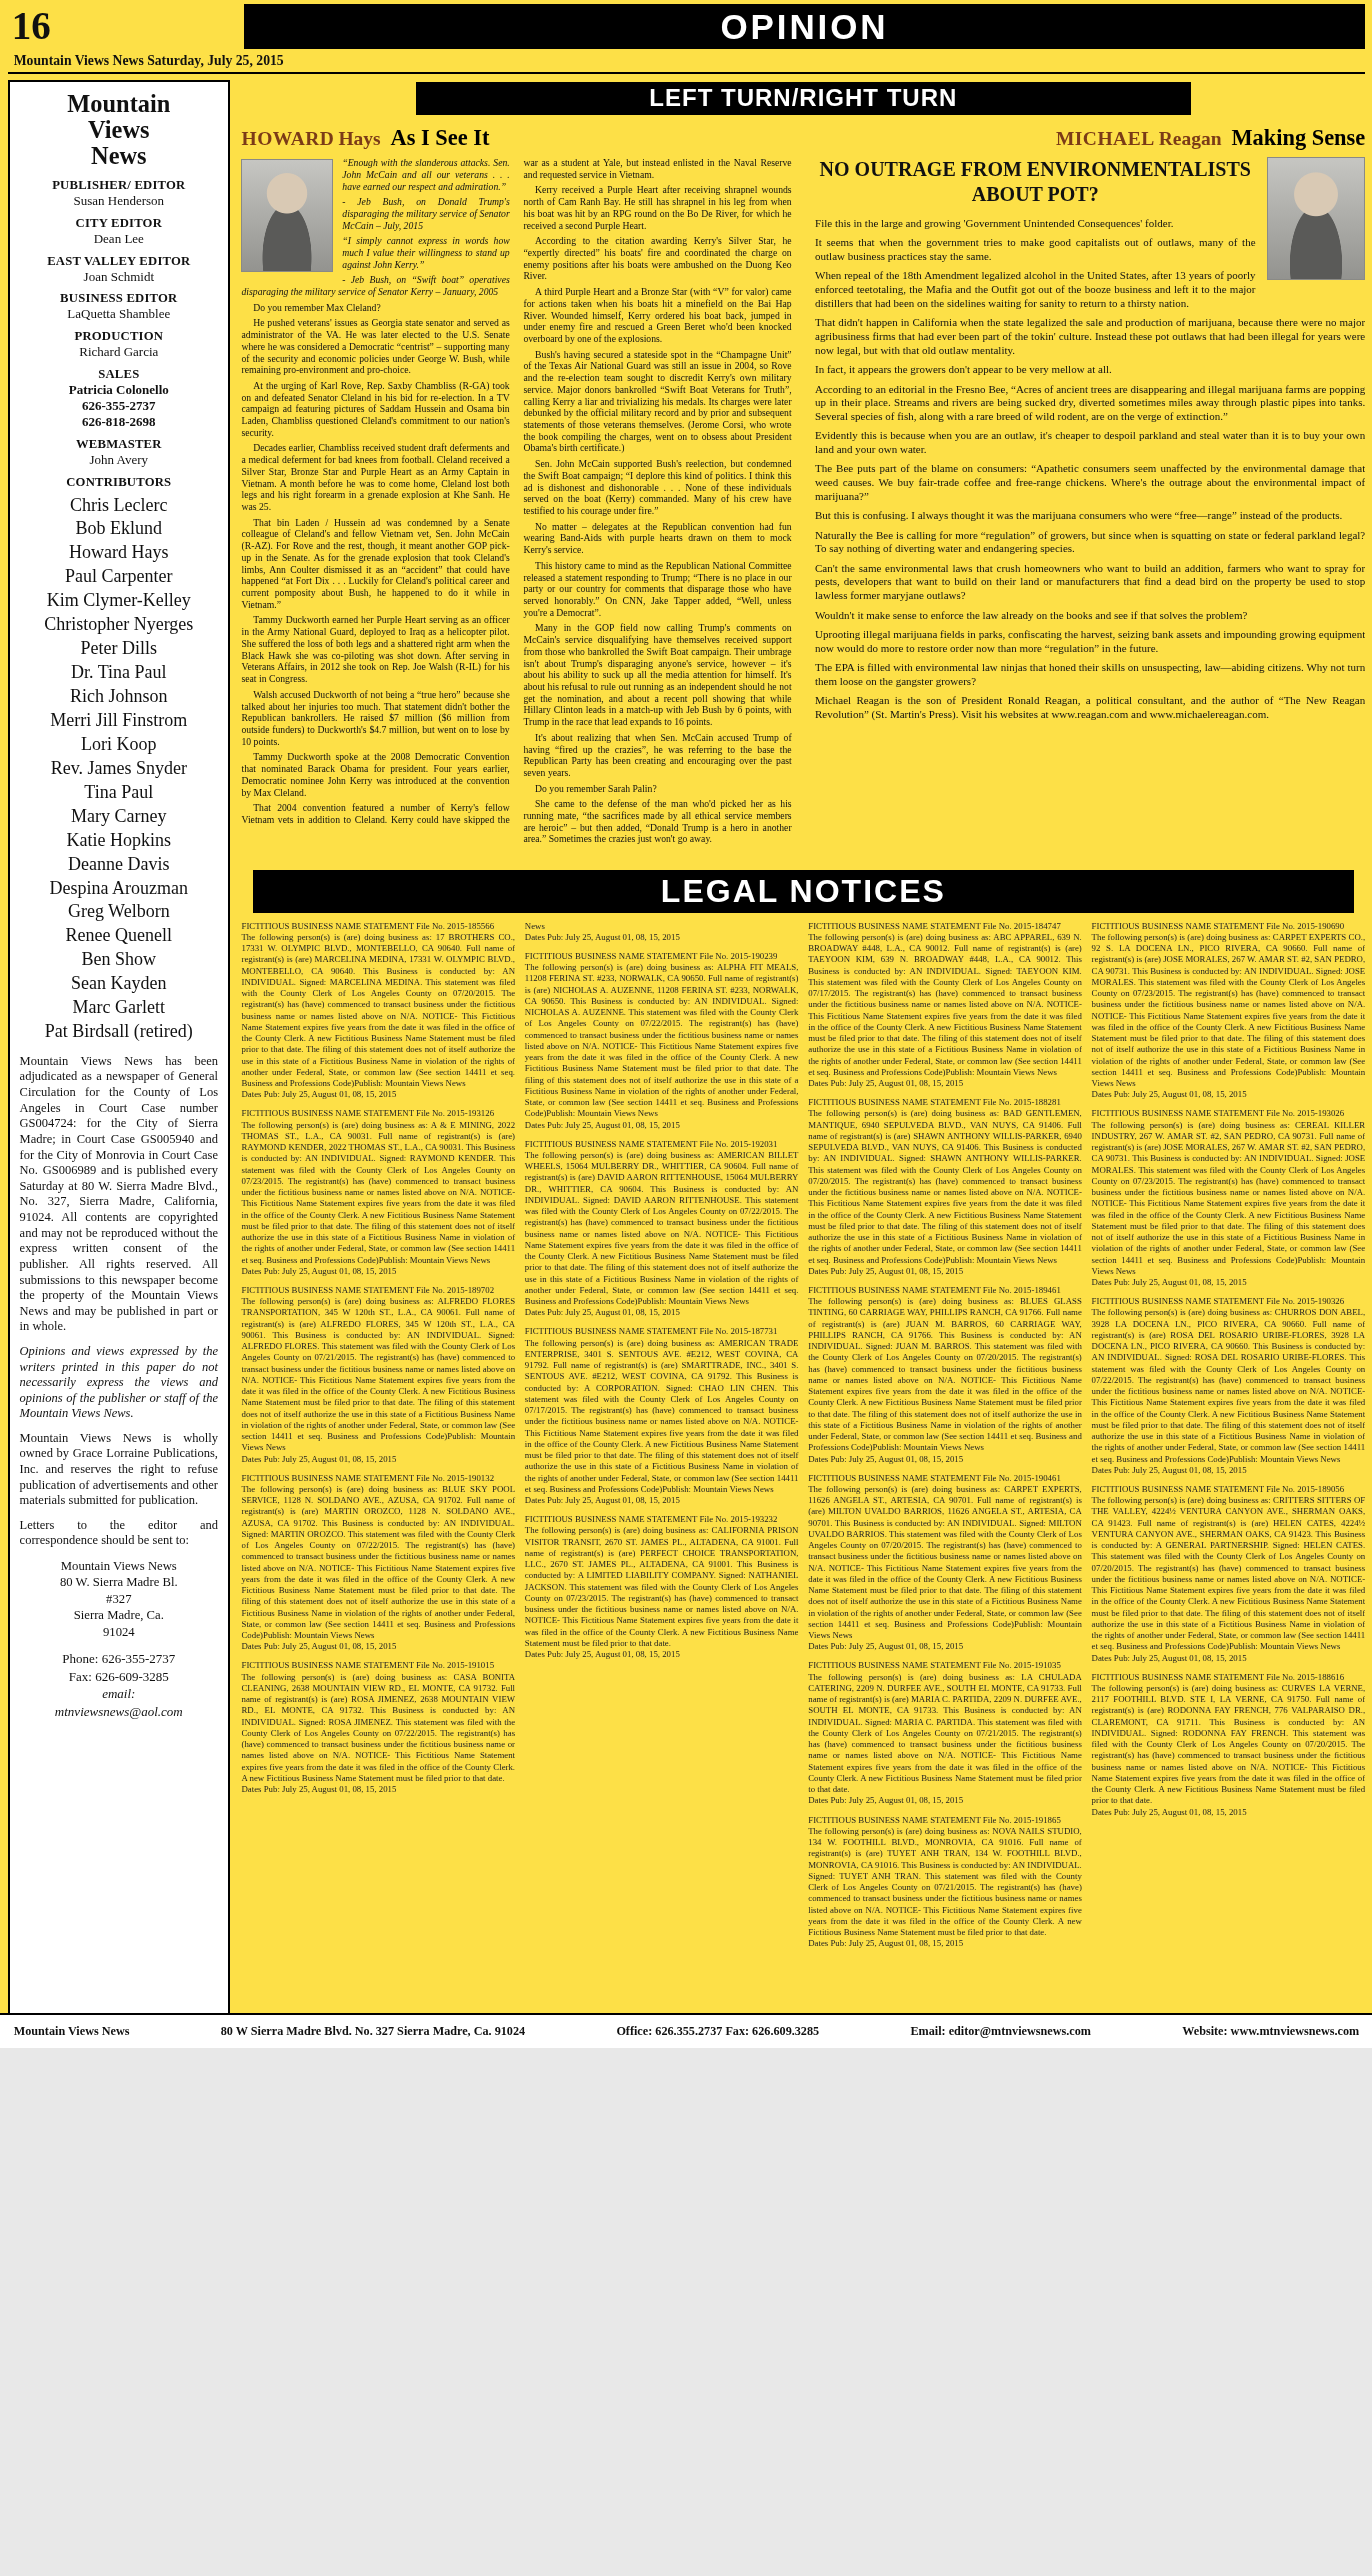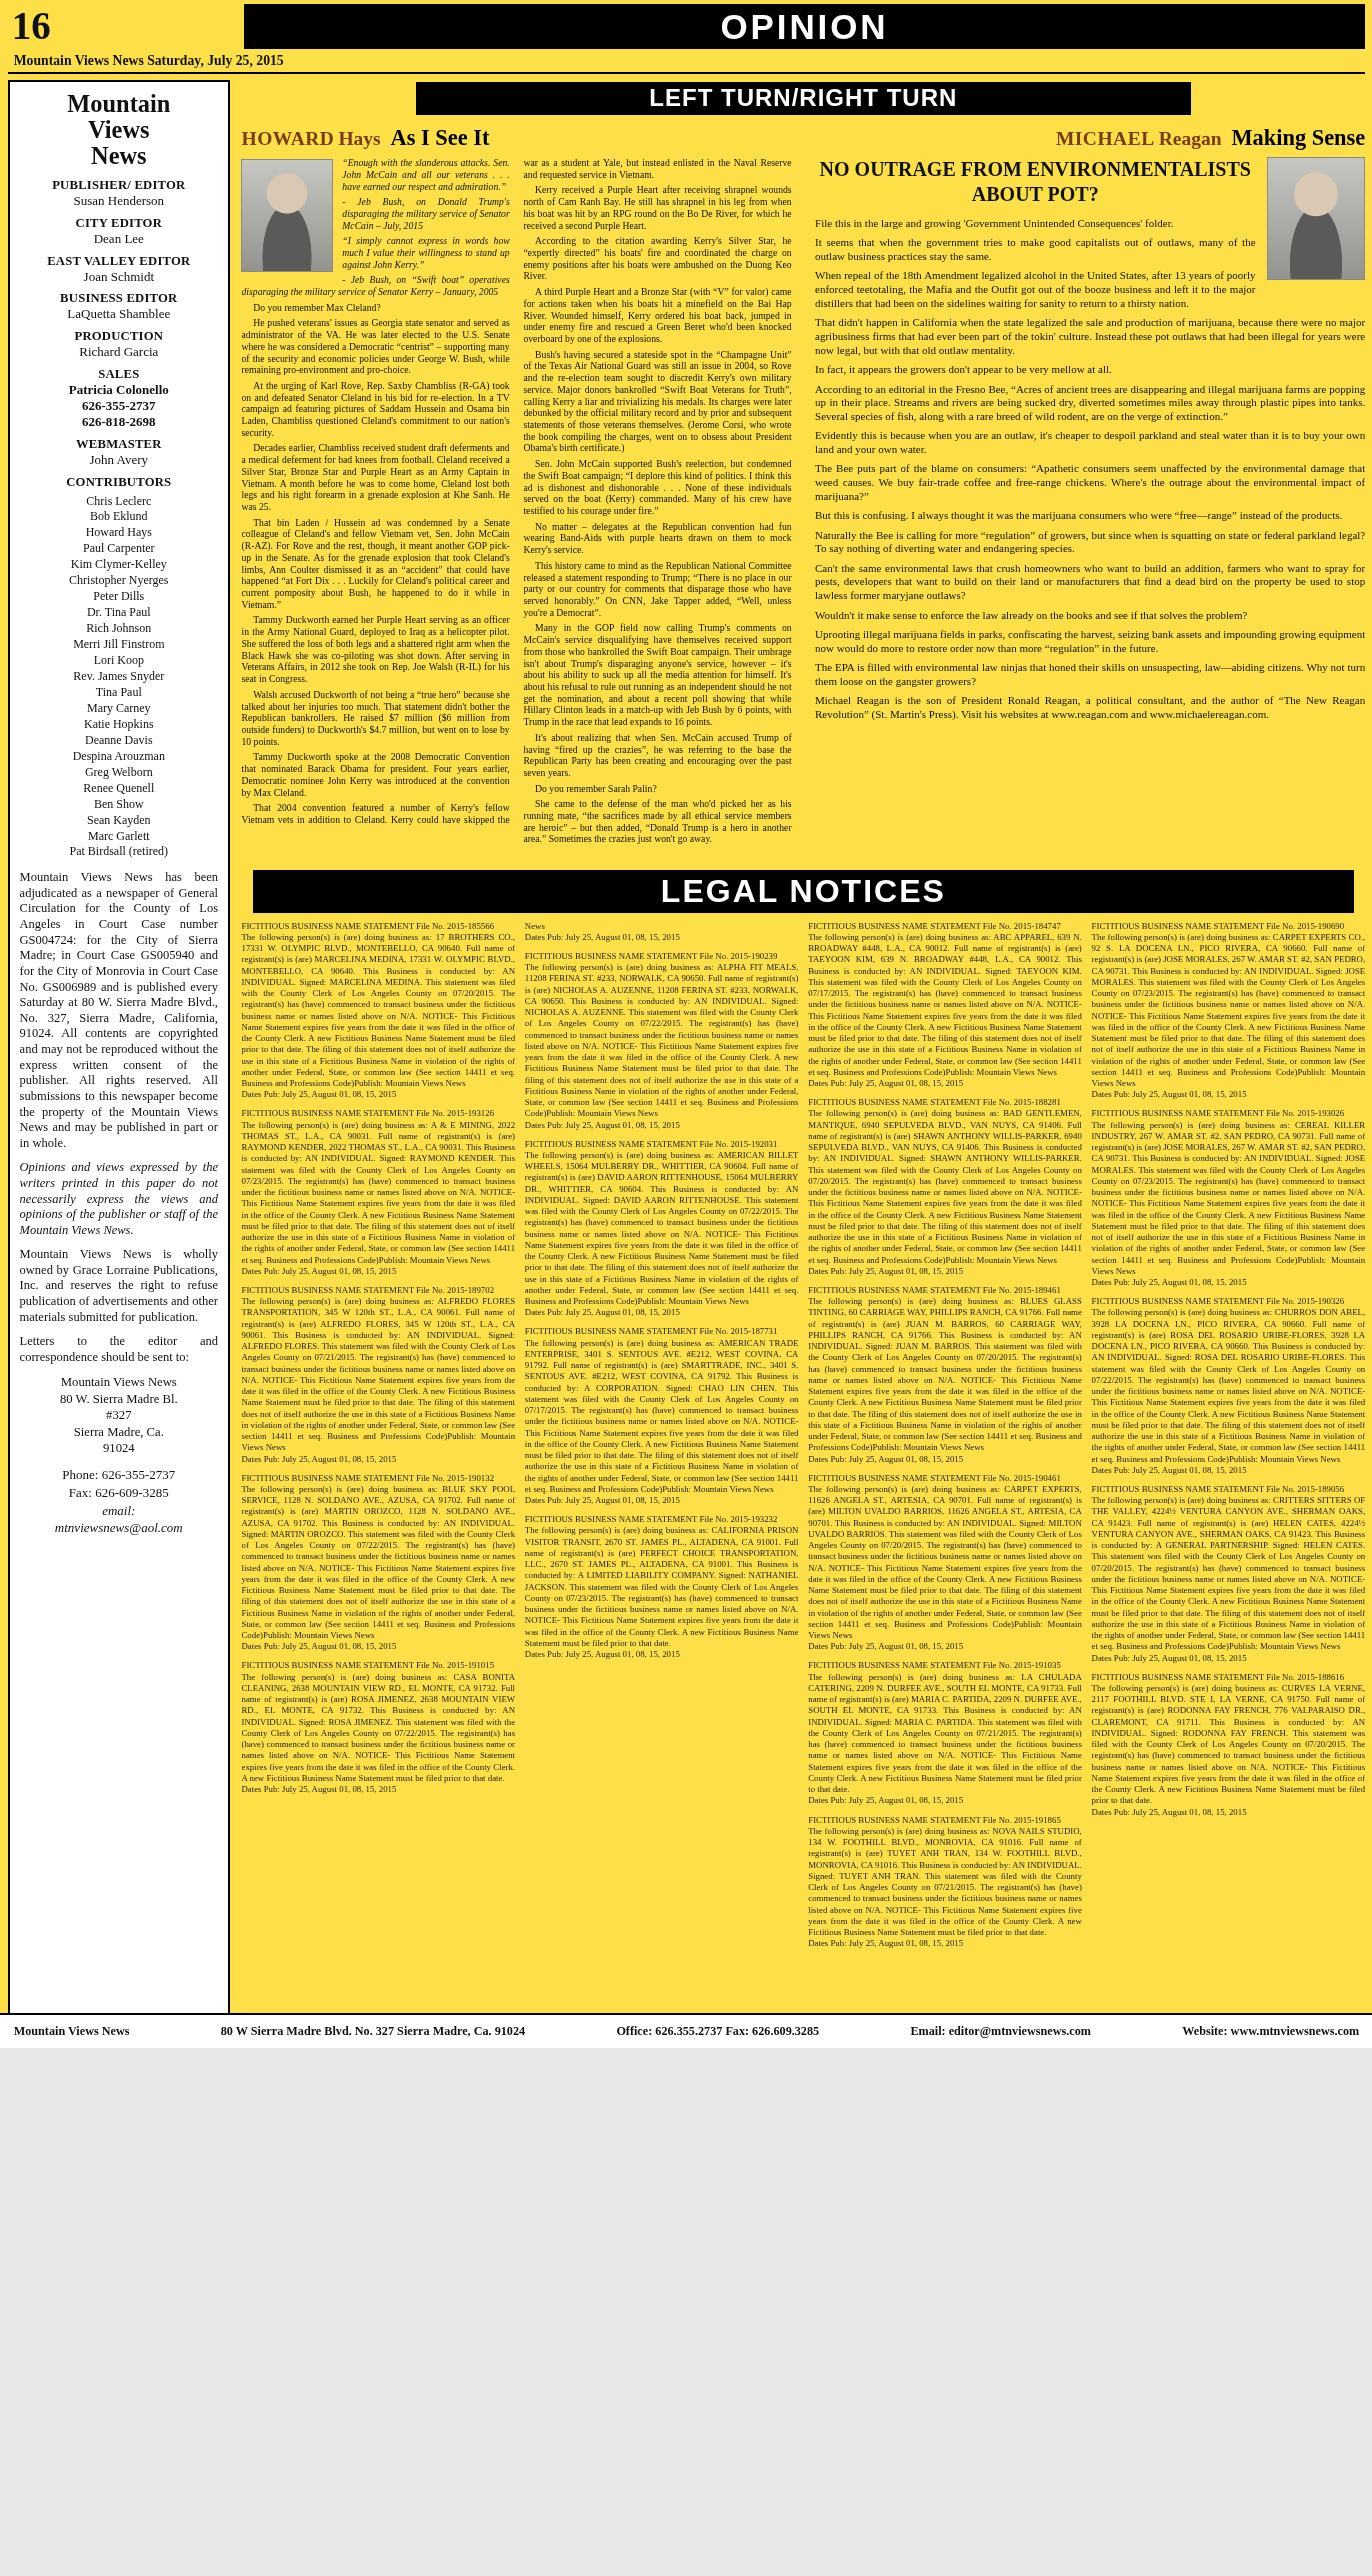--- a/index.html
+++ b/index.html
@@ -12,21 +12,21 @@
   .dateline{font-weight:bold;font-size:13.7px;padding:3.9px 0 2.9px 5.9px;border-bottom:2.9px solid #000;}
   
   .content{display:flex;height:2471px;margin-top:5.9px;}
   .sidebar{width:222px;flex:0 0 222px;border:2px solid #000;box-sizing:border-box;padding:9.8px 9.8px 11.7px;display:flex;flex-direction:column;font-size:13px;overflow:hidden;background:#fff;}
   .mast-title{text-align:center;font-weight:bold;font-size:24.4px;line-height:1.05;margin-bottom:9.8px;}
   .role{text-align:center;margin-bottom:6.8px;}
   .role-label{font-weight:bold;font-size:12.7px;letter-spacing:0.2px;text-align:center;}
   .role-name{font-size:13px;}
   .role-name.bold{font-weight:bold;}
   .contribs{text-align:center;margin:3.9px 0 9.8px;}
-  .contrib{font-size:12px;line-height:1.33;}
+  .contrib{font-size:18px;line-height:1.33;}
   .side-par{font-size:12.5px;line-height:1.25;text-align:justify;margin:0 0 8.8px;}
   .side-par.italic{font-style:italic;}
   .addr{text-align:center;font-size:12.7px;line-height:1.3;white-space:pre-line;margin-bottom:9.8px;}
   .phone-block{text-align:center;font-size:13px;line-height:1.35;margin-bottom:9.8px;}
   .phone-block .em{font-style:italic;}
   .mission{border:2px solid #000;padding:7.8px;margin-top:auto;}
   .mission-title{font-weight:bold;text-align:center;font-size:15px;margin-bottom:5.9px;line-height:1.2;}
   main{flex:1;margin-left:11.7px;position:relative;min-width:0;}
   .ltrt{background:#000;color:#fff;font-family:"Liberation Sans",sans-serif;font-weight:bold;font-size:24px;text-align:center;width:69%;margin:2px auto 0;padding:2.9px 0;letter-spacing:1px;}
   

